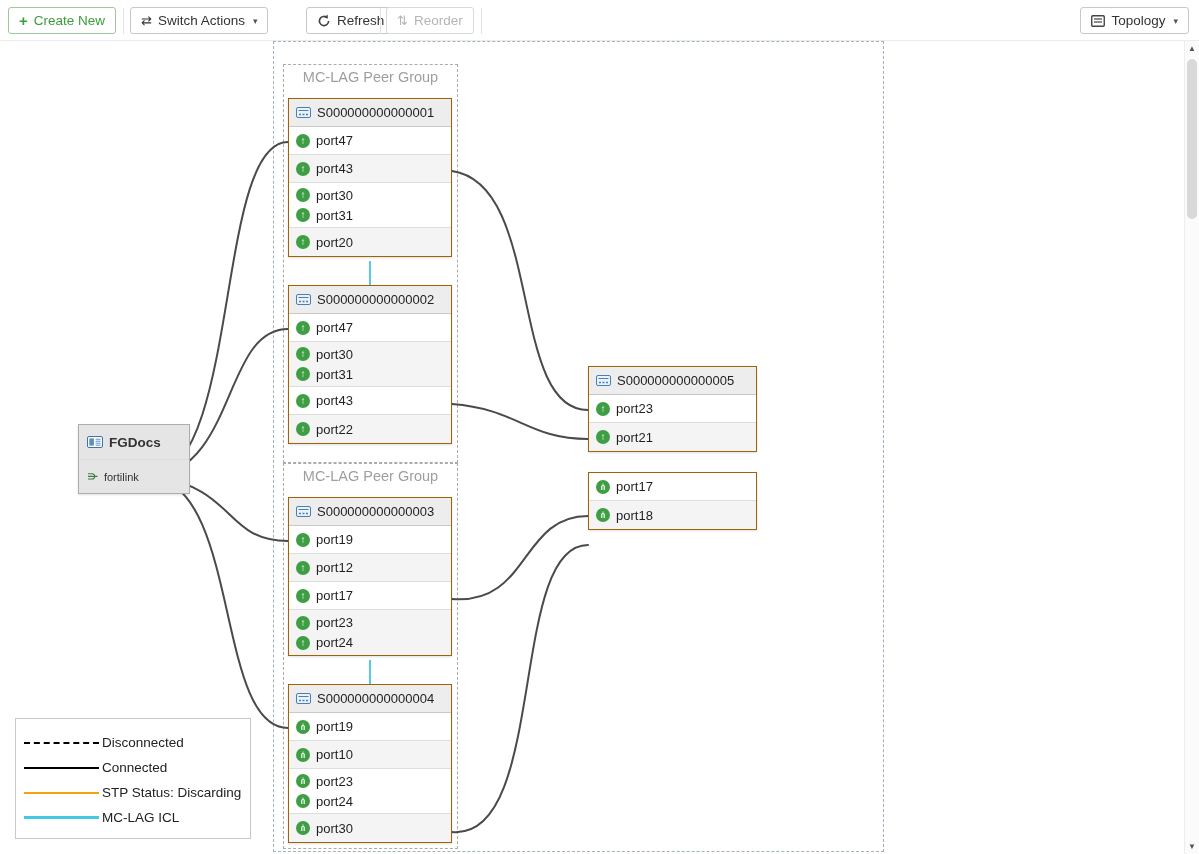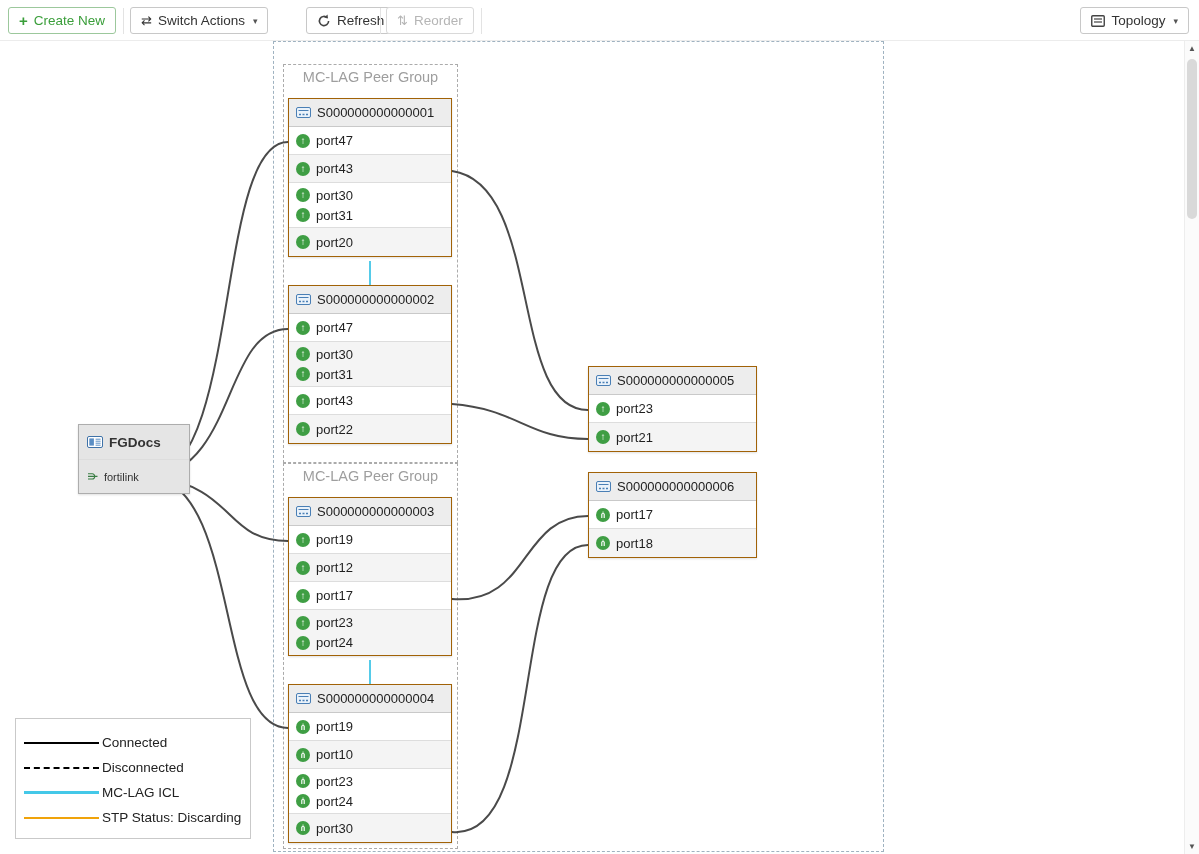--- a/index.html
+++ b/index.html
@@ -339,58 +339,50 @@
     </div>
     <div class="prow single alt">
       <div class="pline">
           <span class="picon">↑</span>
           <span class="plabel">port21</span>
         </div>
     </div>
   </div>
 
   <div class="node" style="left:588px;top:472px;width:169px">
-    <div class="node-header">
-      <svg width="15" height="11" viewBox="0 0 15 11">
-        <rect x="0.5" y="0.5" width="14" height="10" rx="1.5" fill="#eaf2fa" stroke="#4a7fb5"></rect>
-        <path d="M2.5 3.5h10" stroke="#4a7fb5" stroke-width="1"></path>
-        <path d="M3 7.5h2M6.5 7.5h2M10 7.5h2" stroke="#4a7fb5" stroke-width="1.5"></path>
-      </svg>
-      <span>S000000000000006</span>
-    </div>
     <div class="prow single">
       <div class="pline">
           <span class="picon lag">⋔</span>
           <span class="plabel">port17</span>
         </div>
     </div>
     <div class="prow single alt">
       <div class="pline">
           <span class="picon lag">⋔</span>
           <span class="plabel">port18</span>
         </div>
     </div>
   </div>
 
   <div class="legend">
+    <div class="lrow">
+      <div class="lsample ls-disconnected"></div>
+      <span class="llabel">Disconnected</span>
+    </div>
     <div class="lrow">
       <div class="lsample ls-connected"></div>
       <span class="llabel">Connected</span>
     </div>
     <div class="lrow">
-      <div class="lsample ls-disconnected"></div>
-      <span class="llabel">Disconnected</span>
+      <div class="lsample ls-stp"></div>
+      <span class="llabel">STP Status: Discarding</span>
     </div>
     <div class="lrow">
       <div class="lsample ls-icl"></div>
       <span class="llabel">MC-LAG ICL</span>
-    </div>
-    <div class="lrow">
-      <div class="lsample ls-stp"></div>
-      <span class="llabel">STP Status: Discarding</span>
     </div>
   </div>
 
   <div class="scrollbar">
     <div class="sb-arrow sb-up">▲</div>
     <div class="sb-thumb"></div>
     <div class="sb-arrow sb-down">▼</div>
   </div>
 
 </div>

